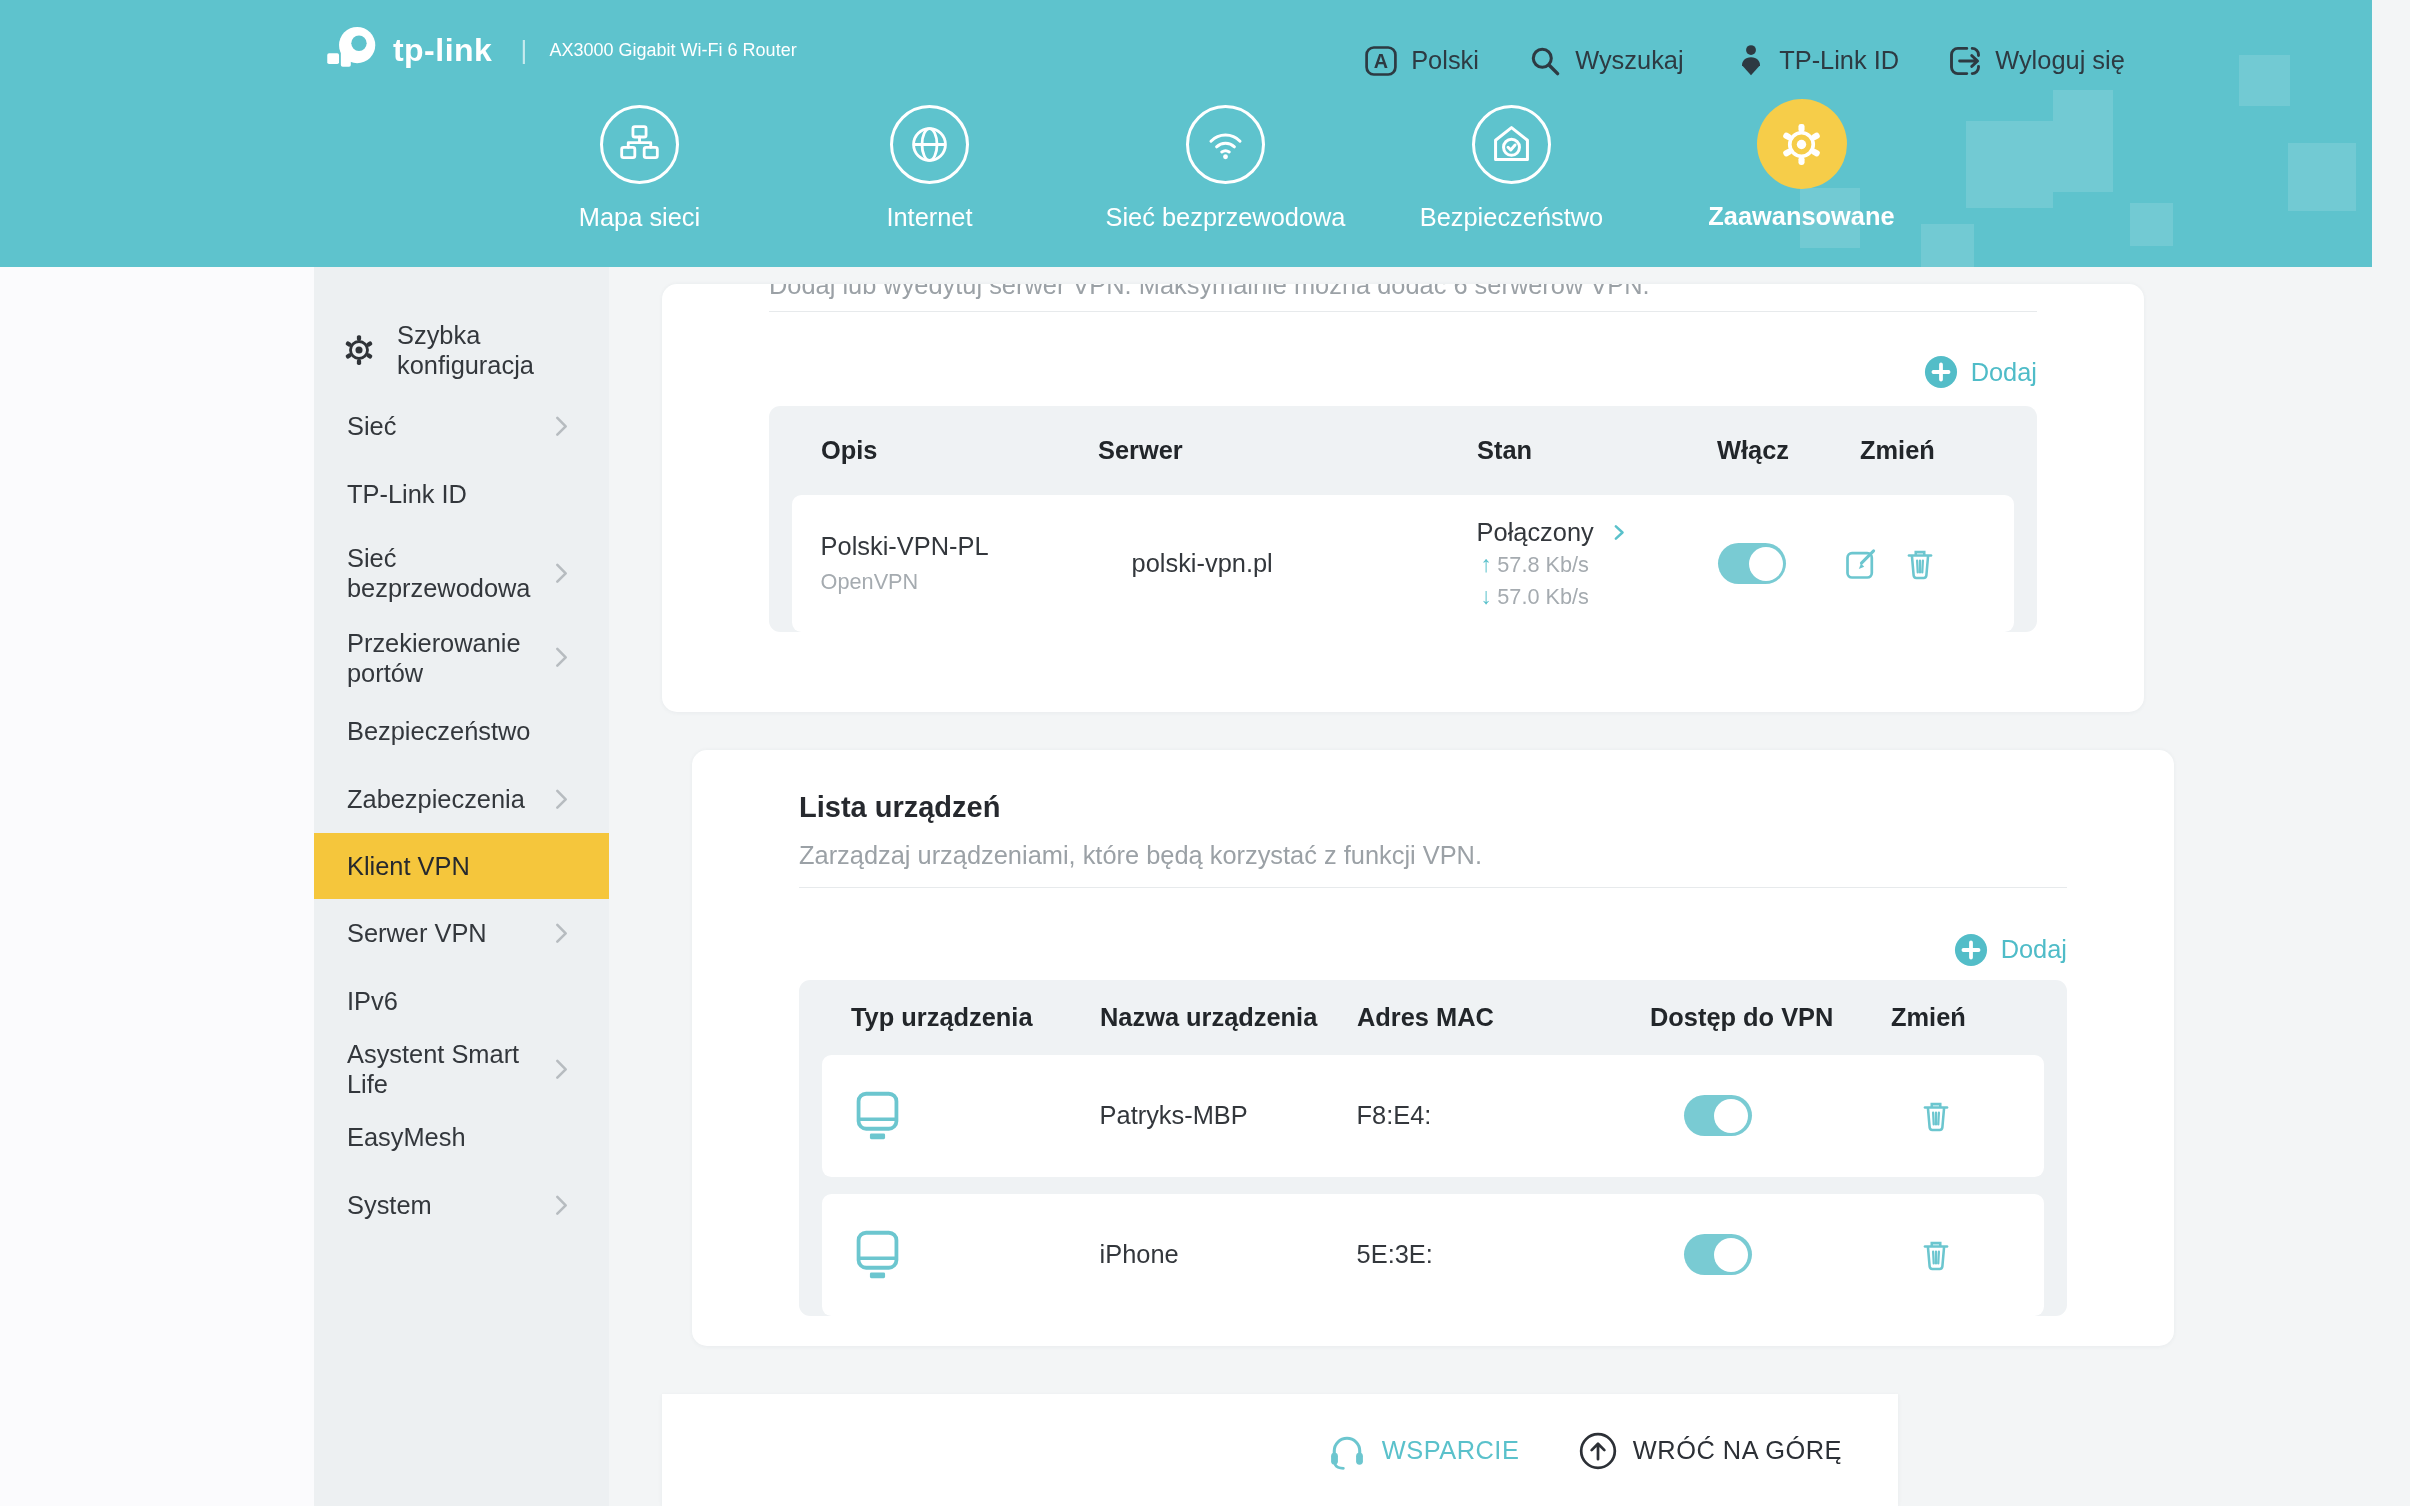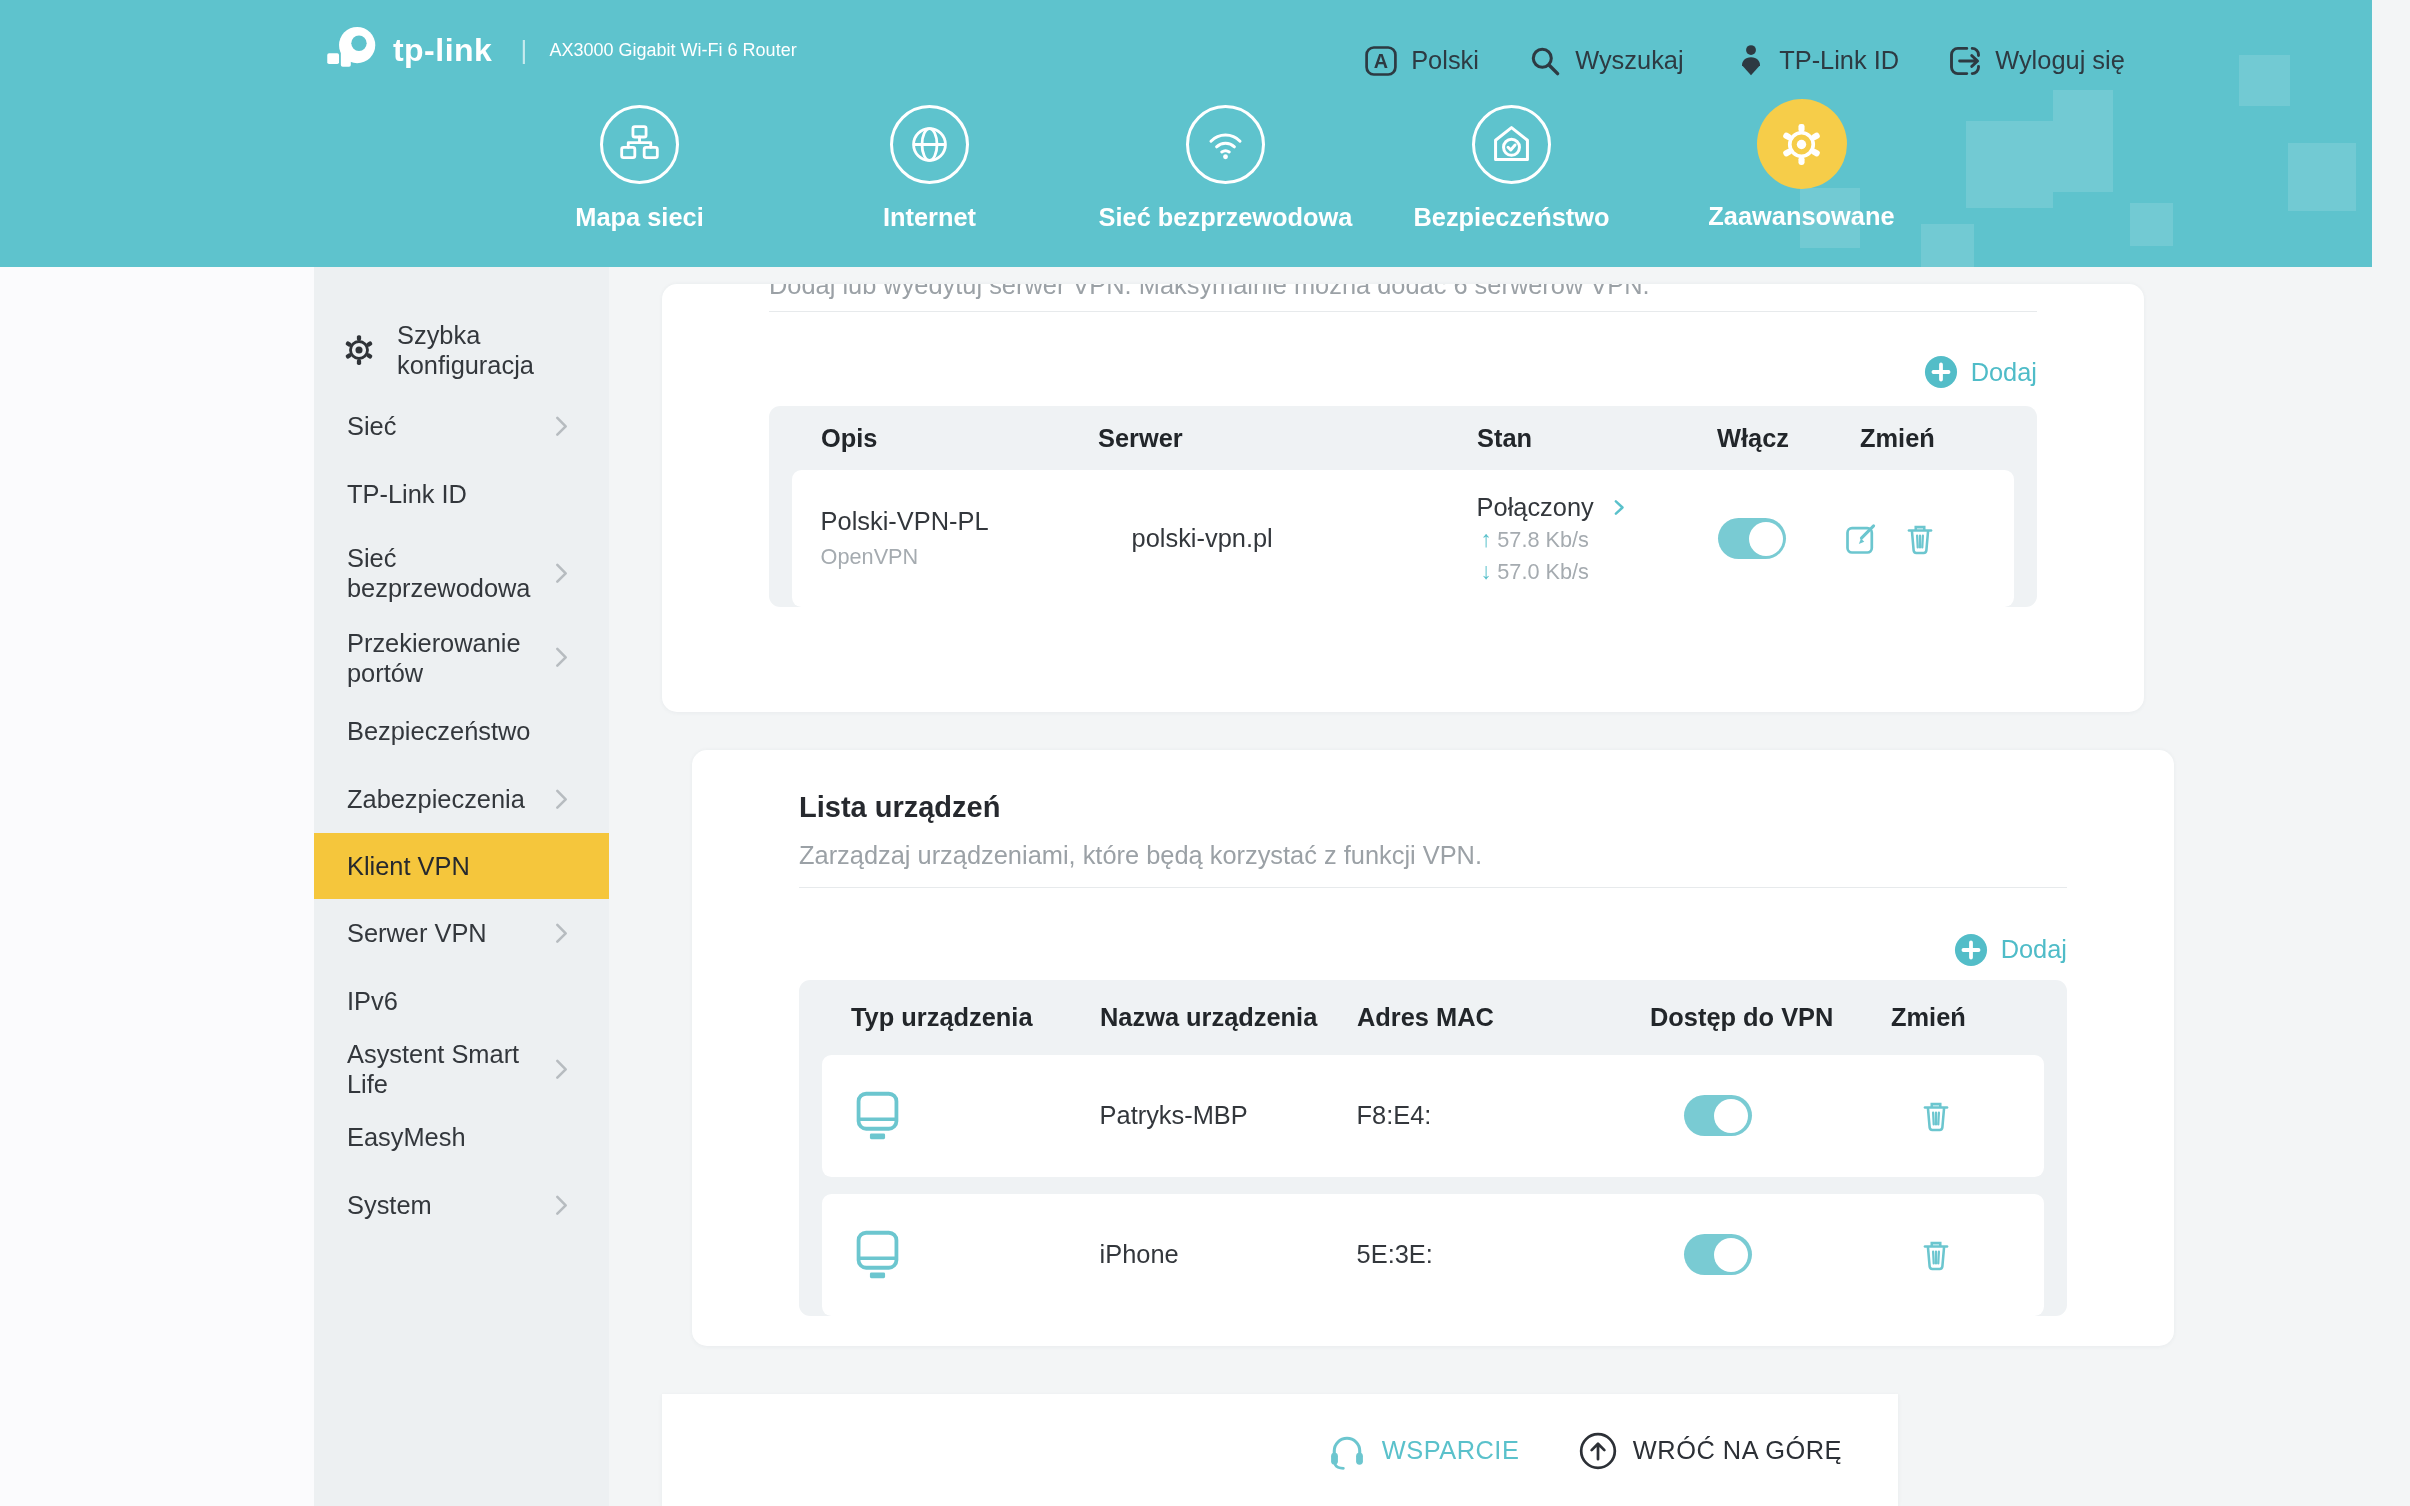--- a/index.html
+++ b/index.html
@@ -12,21 +12,21 @@
   .header{position:absolute;left:0;top:0;width:2372px;height:267px;background:#5ec3cd;overflow:hidden;}
   .deco{position:absolute;background:rgba(255,255,255,.13);}
   .logo-row{position:absolute;left:320px;top:24.5px;display:flex;align-items:center;gap:13px;}
   .brand-word{color:#fff;font-size:32px;font-weight:bold;letter-spacing:0.5px;margin-left:1.9px;}
   .brand-sep{color:rgba(255,255,255,.65);font-size:26px;margin:0 9.4px 0 15px;}
   .brand-model{color:#fff;font-size:18px;}
   .top-menu-item{position:absolute;top:38px;height:45px;display:flex;align-items:center;gap:12.2px;color:#2d3a42;font-size:25.4px;cursor:pointer;}
   .nav-item{position:absolute;top:105px;width:301px;display:flex;flex-direction:column;align-items:center;cursor:pointer;}
   .nav-circle{width:79px;height:79px;border-radius:50%;border:3.8px solid #fff;display:flex;align-items:center;justify-content:center;box-sizing:border-box;}
   .nav-circle.active{width:90px;height:90px;border:none;background:#f6cd49;margin-top:-5.6px;}
-  .nav-label{margin-top:19px;color:#fff;font-size:25.4px;white-space:nowrap;font-weight:bold;}
+  .nav-label{margin-top:19px;color:#fff;font-size:25.4px;white-space:nowrap;}
   .nav-label.active{font-weight:bold;margin-top:13px;}
   
   .left-strip{position:absolute;left:0;top:267px;width:314px;height:1239px;background:#fbfbfd;}
   .sidebar{position:absolute;left:314px;top:267px;width:295px;height:1239px;background:#edf0f2;padding-top:40px;box-sizing:border-box;}
   .side-item{min-height:68px;display:flex;align-items:center;justify-content:space-between;
     padding:0 41px 0 33px;color:#33373c;font-size:25.4px;line-height:30px;cursor:pointer;}
   .side-item.twoline{min-height:90px;}
   .side-item.first{min-height:85px;padding-left:28px;justify-content:flex-start;gap:21px;}
   .side-item.active{background:#f5c63c;min-height:66px;color:#26292e;}
   .chev{flex:0 0 auto;}
@@ -37,21 +37,21 @@
   .card2{top:750px;height:596px;padding:0 107px;margin-left:30px;}
   .section-desc{color:#9ba1a6;font-size:25.4px;}
   .clip-top{margin-top:-13px;}
   .divider{height:0.9px;background:#e7eaec;margin-top:11.3px;}
   .h2{color:#26292e;font-size:29px;font-weight:bold;padding-top:41px;}
   .add-row{display:flex;justify-content:flex-end;align-items:center;gap:12.2px;color:#4fbcc8;font-size:25.4px;cursor:pointer;}
   .tbl{background:#eff2f4;border-radius:11.3px;}
   .grid1{display:grid;grid-template-columns:277px 379px 240px 143px 1fr;align-items:center;}
   .grid2{display:grid;grid-template-columns:249px 257px 293px 241px 1fr;align-items:center;}
   .thead{padding:0 22.6px 0 52px;font-weight:bold;color:#22262a;font-size:25.4px;}
-  .thead1{height:64px;}
+  .thead1{height:89px;}
   .thead2{height:75px;}
   .trow{background:#fff;border-radius:9.4px;margin:0 22.6px;padding-left:29px;}
   .cell-main{color:#33373c;font-size:25.4px;}
   .cell-sub{color:#a5abb0;font-size:21.7px;margin-top:7.5px;}
   .speed{display:flex;align-items:center;gap:5.6px;color:#a5abb0;font-size:21.7px;margin-top:5.6px;}
   .speed .arr{color:#5ac1cb;font-size:22.6px;}
   .status-line{display:flex;align-items:center;gap:20px;color:#33373c;font-size:25.4px;}
   .toggle{width:68px;height:41px;border-radius:21px;background:#79cbd3;position:relative;cursor:pointer;}
   .toggle .knob{position:absolute;right:3.8px;top:3.8px;width:34px;height:34px;border-radius:50%;background:#fff;}
   .iconbtn{cursor:pointer;display:inline-flex;}

